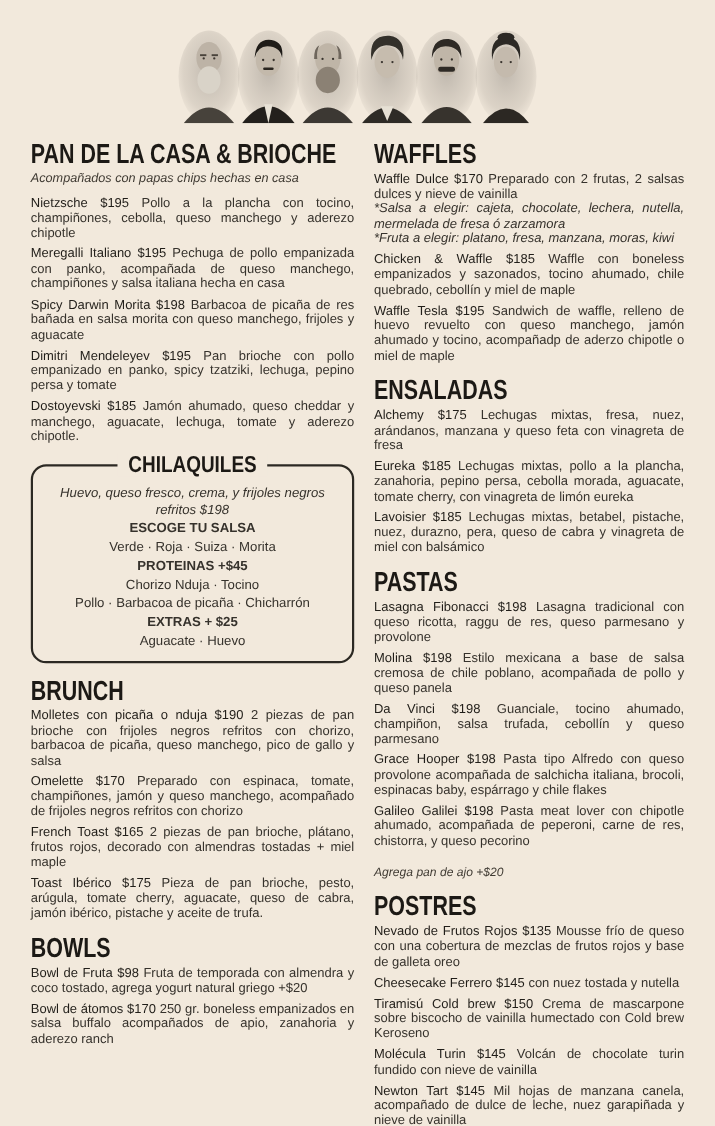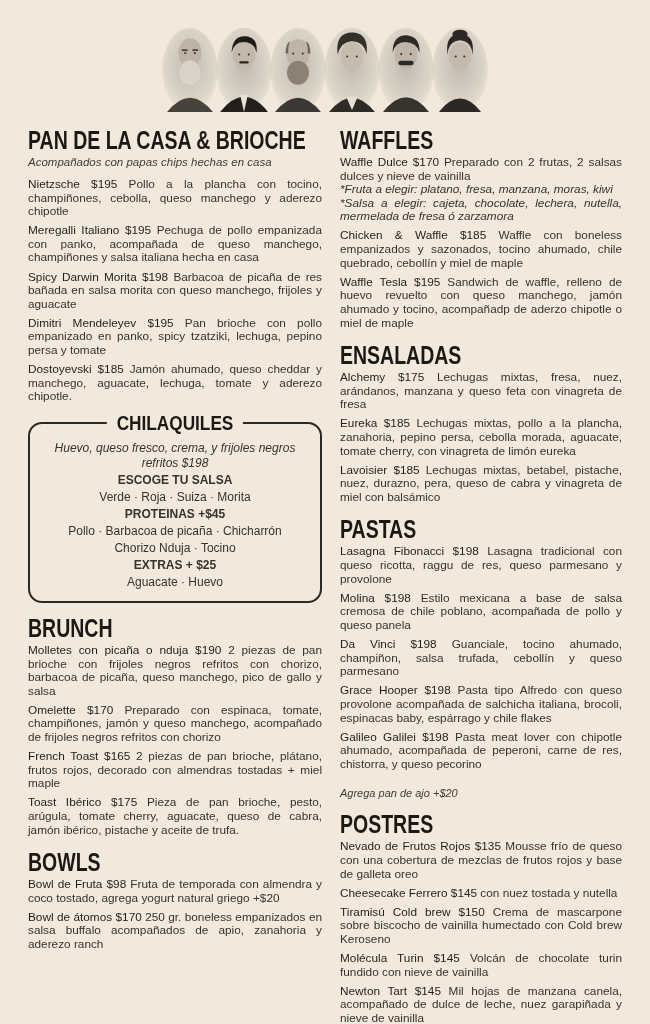--- a/index.html
+++ b/index.html
@@ -184,22 +184,22 @@
         <p class="item"><span class="nm">Dimitri Mendeleyev</span> <span class="nm">$195</span> <span>Pan brioche con pollo empanizado en panko, spicy tzatziki, lechuga, pepino persa y tomate</span></p>
         <p class="item"><span class="nm">Dostoyevski</span> <span class="nm">$185</span> <span>Jamón ahumado, queso cheddar y manchego, aguacate, lechuga, tomate y aderezo chipotle.</span></p>
       </section>
 
       <section class="box">
         <h3 class="box-title">CHILAQUILES</h3>
         <p class="box-intro">Huevo, queso fresco, crema, y frijoles negros refritos $198</p>
         <p class="box-header">ESCOGE TU SALSA</p>
         <p>Verde · Roja · Suiza · Morita</p>
         <p class="box-header">PROTEINAS +$45</p>
+        <p>Chorizo Nduja · Tocino</p>
         <p>Pollo · Barbacoa de picaña · Chicharrón</p>
-        <p>Chorizo Nduja · Tocino</p>
         <p class="box-header">EXTRAS + $25</p>
         <p>Aguacate · Huevo</p>
       </section>
 
       <section>
         <h2 class="sec-title">BRUNCH</h2>
         <p class="item"><span class="nm">Molletes con picaña o nduja</span> <span class="nm">$190</span> <span>2 piezas de pan brioche con frijoles negros refritos con chorizo, barbacoa de picaña, queso manchego, pico de gallo y salsa</span></p>
         <p class="item"><span class="nm">Omelette</span> <span class="nm">$170</span> <span>Preparado con espinaca, tomate, champiñones, jamón y queso manchego, acompañado de frijoles negros refritos con chorizo</span></p>
         <p class="item"><span class="nm">French Toast</span> <span class="nm">$165</span> <span>2 piezas de pan brioche, plátano, frutos rojos, decorado con almendras tostadas + miel maple</span></p>
         <p class="item"><span class="nm">Toast Ibérico</span> <span class="nm">$175</span> <span>Pieza de pan brioche, pesto, arúgula, tomate cherry, aguacate, queso de cabra, jamón ibérico, pistache y aceite de trufa.</span></p>
@@ -211,21 +211,21 @@
         <p class="item"><span class="nm">Bowl de átomos</span> <span class="nm">$170</span> <span>250 gr. boneless empanizados en salsa buffalo acompañados de apio, zanahoria y aderezo ranch</span></p>
 
       </section>
 
     </section>
 
     <section class="col-right">
 
       <section class="first">
         <h2 class="sec-title">WAFFLES</h2>
-        <p class="item"><span class="nm">Waffle Dulce</span> <span class="nm">$170</span> <span>Preparado con 2 frutas, 2 salsas dulces y nieve de vainilla</span><span class="note">*Fruta a elegir: platano, fresa, manzana, moras, kiwi</span><span class="note">*Salsa a elegir: cajeta, chocolate, lechera, nutella, mermelada de fresa ó zarzamora</span></p>
+        <p class="item"><span class="nm">Waffle Dulce</span> <span class="nm">$170</span> <span>Preparado con 2 frutas, 2 salsas dulces y nieve de vainilla</span><span class="note">*Salsa a elegir: cajeta, chocolate, lechera, nutella, mermelada de fresa ó zarzamora</span><span class="note">*Fruta a elegir: platano, fresa, manzana, moras, kiwi</span></p>
         <p class="item"><span class="nm">Chicken &amp; Waffle</span> <span class="nm">$185</span> <span>Waffle con boneless empanizados y sazonados, tocino ahumado, chile quebrado, cebollín y miel de maple</span></p>
         <p class="item"><span class="nm">Waffle Tesla</span> <span class="nm">$195</span> <span>Sandwich de waffle, relleno de huevo revuelto con queso manchego, jamón ahumado y tocino, acompañadp de aderzo chipotle o miel de maple</span></p>
       </section>
 
       <section>
         <h2 class="sec-title">ENSALADAS</h2>
         <p class="item"><span class="nm">Alchemy</span> <span class="nm">$175</span> <span>Lechugas mixtas, fresa, nuez, arándanos, manzana y queso feta con vinagreta de fresa</span></p>
         <p class="item"><span class="nm">Eureka</span> <span class="nm">$185</span> <span>Lechugas mixtas, pollo a la plancha, zanahoria, pepino persa, cebolla morada, aguacate, tomate cherry, con vinagreta de limón eureka</span></p>
         <p class="item"><span class="nm">Lavoisier</span> <span class="nm">$185</span> <span>Lechugas mixtas, betabel, pistache, nuez, durazno, pera, queso de cabra y vinagreta de miel con balsámico</span></p>
       </section>

